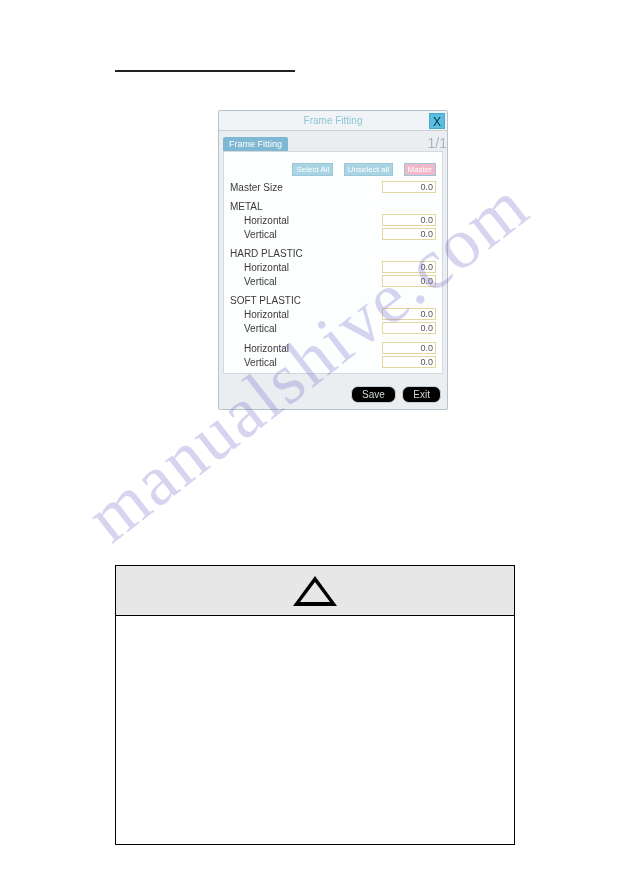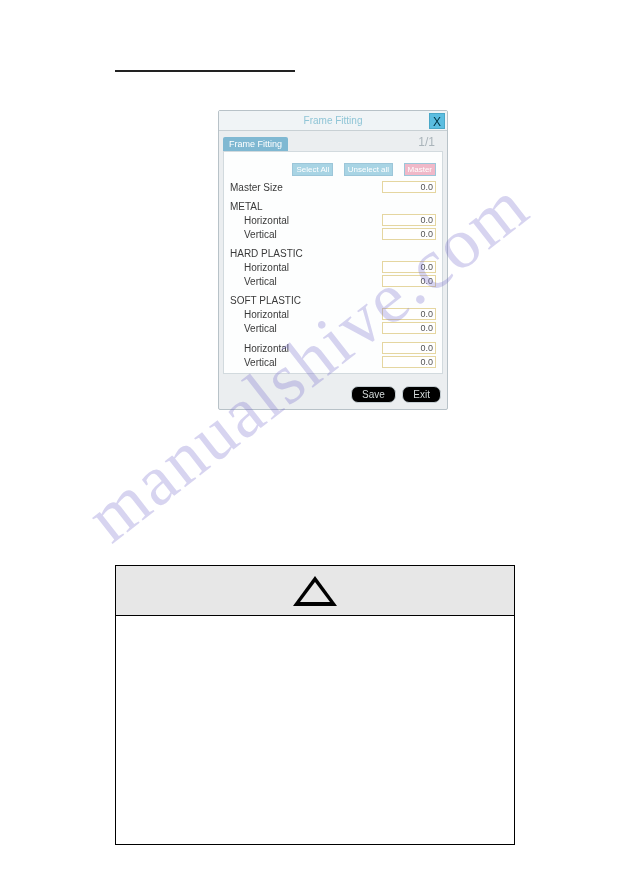--- a/index.html
+++ b/index.html
@@ -65,22 +65,22 @@
   .tab {
     display: inline-block;
     background: #7fb8d2;
     color: #fff;
     font-size: 9px;
     padding: 2px 6px;
     border-radius: 2px 2px 0 0;
   }
   .pager {
     position: absolute;
-    right: 12px; top: 4px;
-    font-size: 12px;
+    right: 0; top: 4px;
+    font-size: 14px;
     color: #aab4ba;
   }
   .panel {
     margin: 0 4px 4px 4px;
     background: #fdfefe;
     border: 1px solid #d2dade;
     padding: 4px 2px;
   }
   .btn-row {
     text-align: right;

